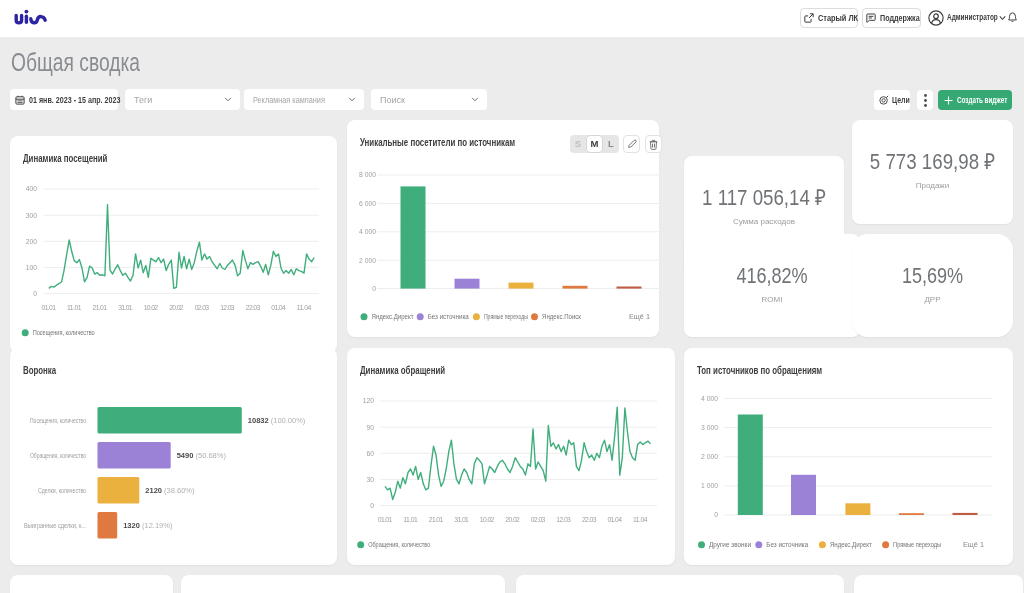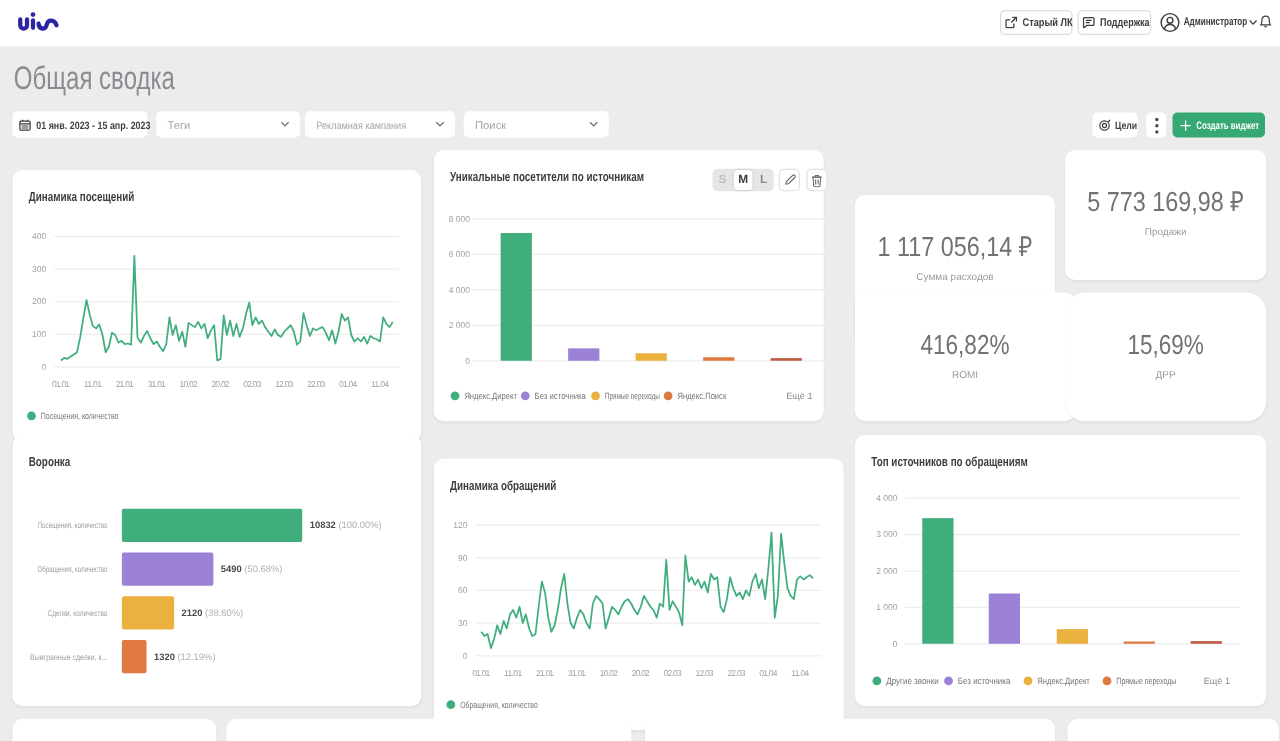--- a/index.html
+++ b/index.html
@@ -223,21 +223,21 @@
     <text x="166.7" y="109.8" font-size="7.5"><tspan font-weight="bold" fill="#4a4a4a">5490</tspan> <tspan fill="#b0b0b0">(50.68%)</tspan></text>
     <rect x="87.5" y="129" width="41.8" height="26.5" rx="1.5" fill="#eab13e"></rect>
     <text x="76" y="144.7" font-size="6.8" fill="#9e9e9e" text-anchor="end" textLength="48" lengthAdjust="spacingAndGlyphs">Сделки, количество</text>
     <text x="135.3" y="144.8" font-size="7.5"><tspan font-weight="bold" fill="#4a4a4a">2120</tspan> <tspan fill="#b0b0b0">(38.60%)</tspan></text>
     <rect x="87.5" y="164" width="19.7" height="26.5" rx="1.5" fill="#e0793f"></rect>
     <text x="76" y="179.7" font-size="6.8" fill="#9e9e9e" text-anchor="end" textLength="62" lengthAdjust="spacingAndGlyphs">Выигранные сделки, к...</text>
     <text x="113.2" y="179.8" font-size="7.5"><tspan font-weight="bold" fill="#4a4a4a">1320</tspan> <tspan fill="#b0b0b0">(12.19%)</tspan></text>
   </svg>
 </div>
 
-<div class="card" style="left:347px; top:348px; width:328px; height:217px;margin-top:19px;">
+<div class="card" style="left:347px; top:348px; width:328px; height:217px;">
   <div class="ctitle">Динамика обращений</div>
   <svg width="328" height="217" viewBox="0 0 328 217">
     <line x1="33.5" y1="53.0" x2="310" y2="53.0" stroke="#ededed" stroke-width="1"></line>
     <text x="27" y="55.3" font-size="6.8" fill="#a0a0a0" text-anchor="end">120</text>
     <line x1="33.5" y1="79.2" x2="310" y2="79.2" stroke="#ededed" stroke-width="1"></line>
     <text x="27" y="81.5" font-size="6.8" fill="#a0a0a0" text-anchor="end">90</text>
     <line x1="33.5" y1="105.3" x2="310" y2="105.3" stroke="#ededed" stroke-width="1"></line>
     <text x="27" y="107.6" font-size="6.8" fill="#a0a0a0" text-anchor="end">60</text>
     <line x1="33.5" y1="131.4" x2="310" y2="131.4" stroke="#ededed" stroke-width="1"></line>
     <text x="27" y="133.8" font-size="6.8" fill="#a0a0a0" text-anchor="end">30</text>

